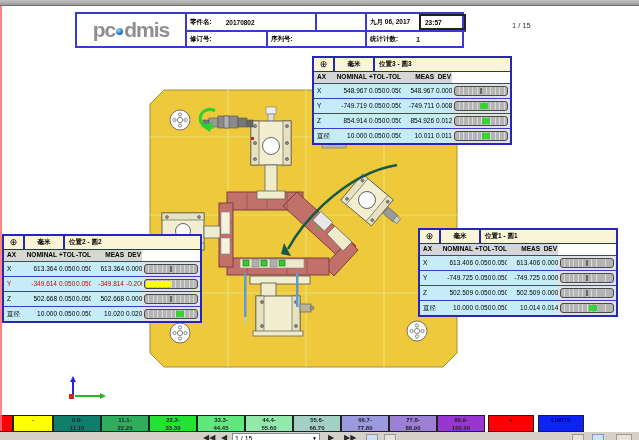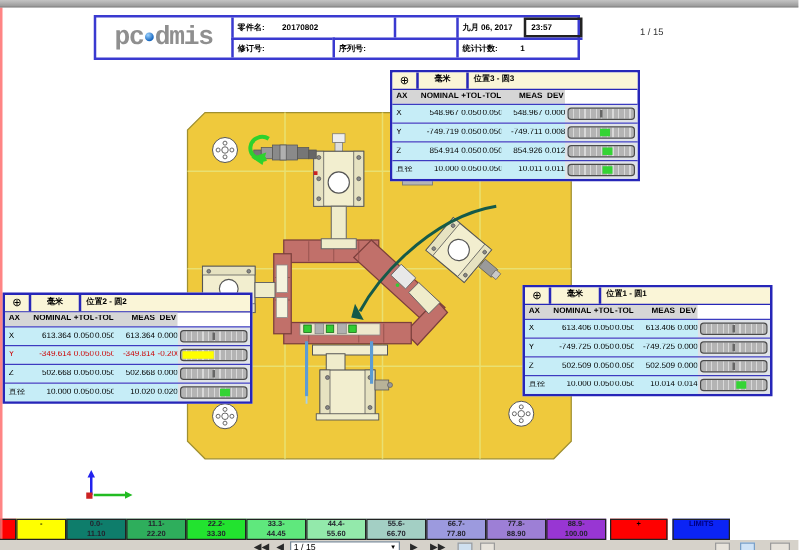--- a/index.html
+++ b/index.html
@@ -9,21 +9,21 @@
   .top-bar{position:absolute;left:0;top:0;width:639px;height:5px;
            background:linear-gradient(#c4c4c4,#9a9a9a);border-bottom:1px solid #707070;z-index:9;}
   .left-line{position:absolute;left:0;top:6px;width:2px;height:425px;background:rgba(255,110,110,.85);z-index:8;}
 
   
   .report-header{position:absolute;left:75px;top:12px;width:389px;height:36px;
                  border:2px solid #3a3ad0;box-sizing:border-box;background:#fff;z-index:5;}
   .hcell{position:absolute;box-sizing:border-box;font-size:6.5px;font-weight:bold;
          display:flex;align-items:center;overflow:hidden;white-space:nowrap;}
   .bl{border-left:2px solid #3a3ad0;} .bt{border-top:2px solid #3a3ad0;}
-  .logo-cell{left:0;top:0;width:108px;height:32px;justify-content:center;font-family:Liberation Mono, monospace;}
+  .logo-cell{left:0;top:0;width:108px;height:32px;justify-content:center;}
   .logo-txt{font-size:21px;font-weight:bold;color:#8f8f8f;letter-spacing:-1px;}
   .logo-dot{display:inline-block;width:7px;height:7px;border-radius:50%;margin:0 1px;
             background:radial-gradient(circle at 35% 30%,#9fd4ff,#1566c0 70%);position:relative;top:-2px;}
   .c-part{left:108px;top:0;width:130px;height:16px;padding-left:3px;}
   .c-part b{margin-left:14px;}
   .c-sp1{left:238px;top:0;width:50px;height:16px;}
   .c-date{left:288px;top:0;width:54px;height:16px;padding-left:3px;}
   .c-time{left:342px;top:0;width:47px;height:16px;padding-left:4px;border:2px solid #222;}
   .c-rev{left:108px;top:16px;width:81px;height:16px;padding-left:3px;}
   .c-ser{left:189px;top:16px;width:99px;height:16px;padding-left:3px;}

